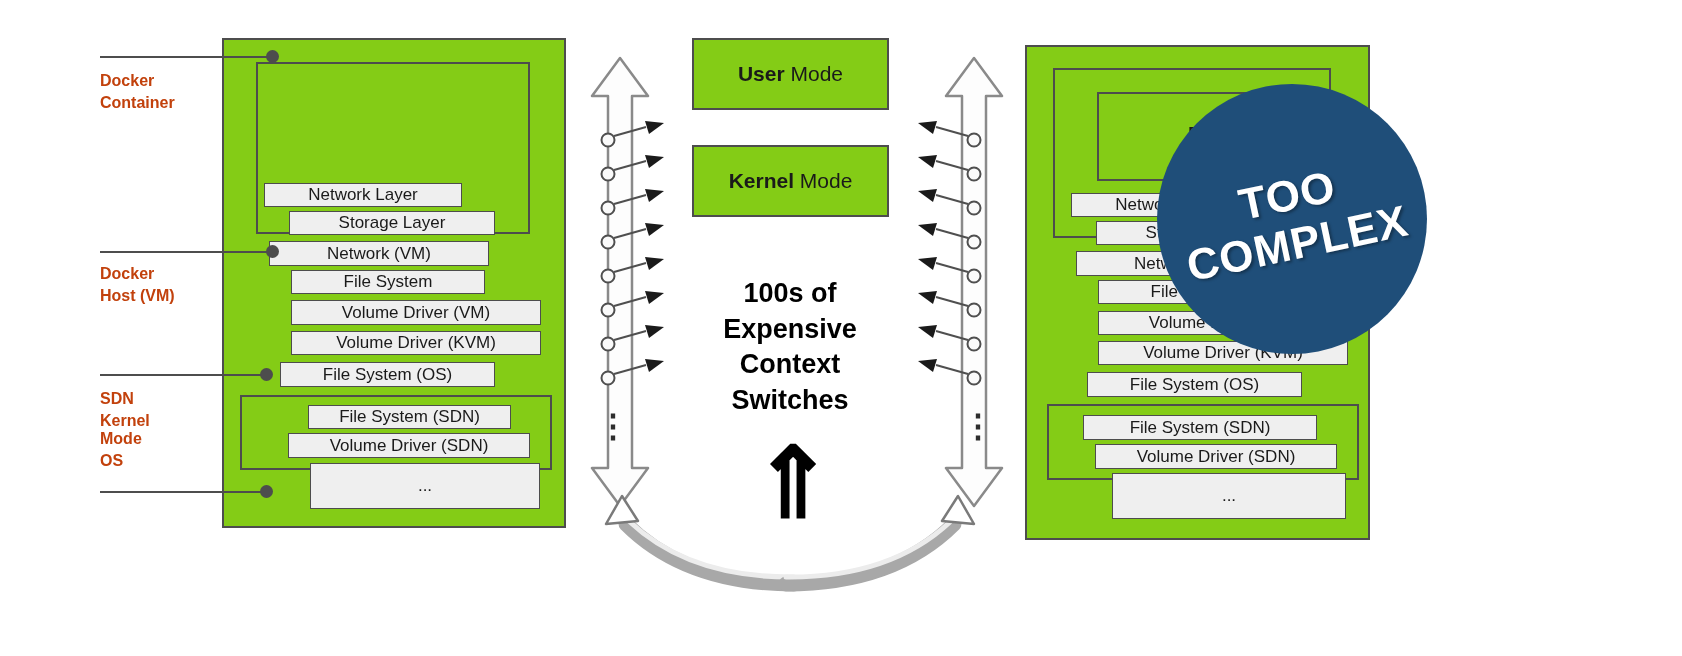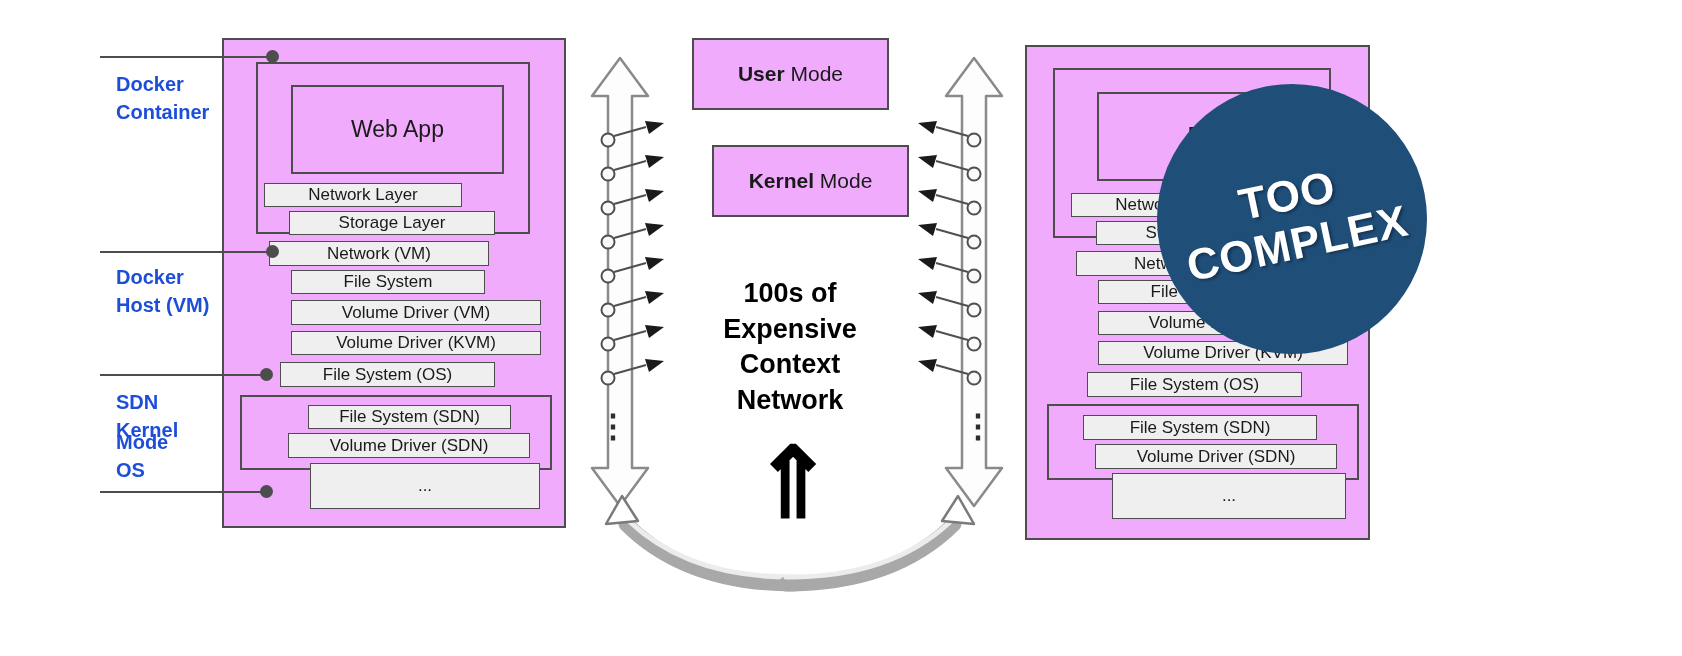--- a/index.html
+++ b/index.html
@@ -1,25 +1,25 @@
 <!DOCTYPE html>
 <html><head>
 <meta charset="utf-8">
 <style>
   html,body{margin:0;padding:0;background:#ffffff;}
   .scene{position:relative;width:1682px;height:656px;background:#ffffff;
          font-family:"Liberation Sans",sans-serif;color:#111;overflow:hidden;}
   .abs{position:absolute;}
-  .bx{position:absolute;background:#f0abfc;border:2px solid #4d4d4d;display:flex;
+  .bx{position:absolute;background:#84cc16;border:2px solid #4d4d4d;display:flex;
       align-items:center;justify-content:center;box-sizing:border-box;font-size:17px;
       text-align:center;color:#1a1a1a;}
   .bx.thin{border-width:1.5px;background:#efefef;}
   .applabel{font-size:23px;}
-  .panel-label{position:absolute;font-weight:bold;font-size:20px;line-height:1.4;
-               white-space:pre-line;color:#1d4ed8;margin-left:16px;}
+  .panel-label{position:absolute;font-weight:bold;font-size:16px;line-height:1.4;
+               white-space:pre-line;color:#c2410c;}
   .hline{position:absolute;height:2px;background:#4d4d4d;z-index:5;}
   .bullet{position:absolute;width:13px;height:13px;border-radius:50%;background:#4d4d4d;z-index:6;}
   .mode{font-size:21px;}
   .mode b{font-weight:bold;}
   .caption{position:absolute;font-weight:bold;font-size:27px;line-height:1.32;
            text-align:center;white-space:pre-line;color:#000;}
   .vdots{position:absolute;font-size:32px;font-weight:bold;color:#2d2d2d;text-align:center;line-height:1;}
   .uparrow{position:absolute;font-size:98px;line-height:1;color:#000;font-weight:bold;}
   .circle-overlay{position:absolute;left:1157px;top:84px;width:270px;height:270px;
                   border-radius:50%;display:flex;align-items:center;justify-content:center;z-index:10;}
@@ -45,21 +45,20 @@
 Container</div>
   <div class="panel-label" style="left:100px;top:263px">Docker
 Host (VM)</div>
   <div class="panel-label" style="left:100px;top:388px">SDN
 Kernel</div>
   <div class="panel-label" style="left:100px;top:428px">Mode
 OS</div>
 
   <div class="bx" style="left:222px;top:38px;width:344px;height:490px"></div>
   <div class="bx" style="left:256px;top:62px;width:274px;height:172px"></div>
-  <div class="bx applabel" style="left:291px;top:85px;width:213px;height:89px">Web App</div>
   <div class="bx thin" style="left:264px;top:183px;width:198px;height:24px">Network Layer</div>
   <div class="bx thin" style="left:289px;top:211px;width:206px;height:24px">Storage Layer</div>
   <div class="bx thin" style="left:269px;top:241px;width:220px;height:25px">Network (VM)</div>
   <div class="bx thin" style="left:291px;top:270px;width:194px;height:24px">File System</div>
   <div class="bx thin" style="left:291px;top:300px;width:250px;height:25px">Volume Driver (VM)</div>
   <div class="bx thin" style="left:291px;top:331px;width:250px;height:24px">Volume Driver (KVM)</div>
   <div class="bx thin" style="left:280px;top:362px;width:215px;height:25px">File System (OS)</div>
   <div class="bx" style="left:240px;top:395px;width:312px;height:75px"></div>
   <div class="bx thin" style="left:308px;top:405px;width:203px;height:24px">File System (SDN)</div>
   <div class="bx thin" style="left:288px;top:433px;width:242px;height:25px">Volume Driver (SDN)</div>
@@ -107,27 +106,27 @@
       <use href="#sysr" y="204"></use>
       <use href="#sysr" y="238"></use>
   </svg>
 
   <div class="vdots" style="left:597px;top:410px;width:24px">⋮</div>
   <div class="vdots" style="left:962px;top:410px;width:24px">⋮</div>
 
   <div class="bx mode" style="left:692px;top:38px;width:197px;height:72px">
     <span><b>User</b><span> Mode</span></span>
   </div>
-  <div class="bx mode" style="left:712px;top:145px;width:197px;height:72px">
+  <div class="bx mode" style="left:692px;top:145px;width:197px;height:72px">
     <span><b>Kernel</b><span> Mode</span></span>
   </div>
   <div class="caption" style="left:672px;top:276px;width:236px">100s of
 Expensive
 Context
-Network</div>
+Switches</div>
   <div class="uparrow" style="left:752px;top:434px;width:76px;text-align:center">⇑</div>
 
   <svg class="abs" style="left:560px;top:490px" width="460" height="110">
     <path d="M 234 94 Q 126 94 66 34" stroke="#a8a8a8" stroke-width="15" fill="none" stroke-linecap="round"></path>
     <path d="M 234 87 Q 130 88 70 32" stroke="#ececec" stroke-width="5" fill="none" stroke-linecap="round"></path>
     <path d="M 226 94 Q 334 94 394 34" stroke="#a8a8a8" stroke-width="15" fill="none" stroke-linecap="round"></path>
     <path d="M 226 87 Q 330 88 390 32" stroke="#ececec" stroke-width="5" fill="none" stroke-linecap="round"></path>
     <polygon points="62,6 46,34 78,31" fill="#ffffff" stroke="#7a7a7a" stroke-width="2.5" stroke-linejoin="round"></polygon>
     <polygon points="398,6 382,31 414,34" fill="#ffffff" stroke="#7a7a7a" stroke-width="2.5" stroke-linejoin="round"></polygon>
   </svg>

